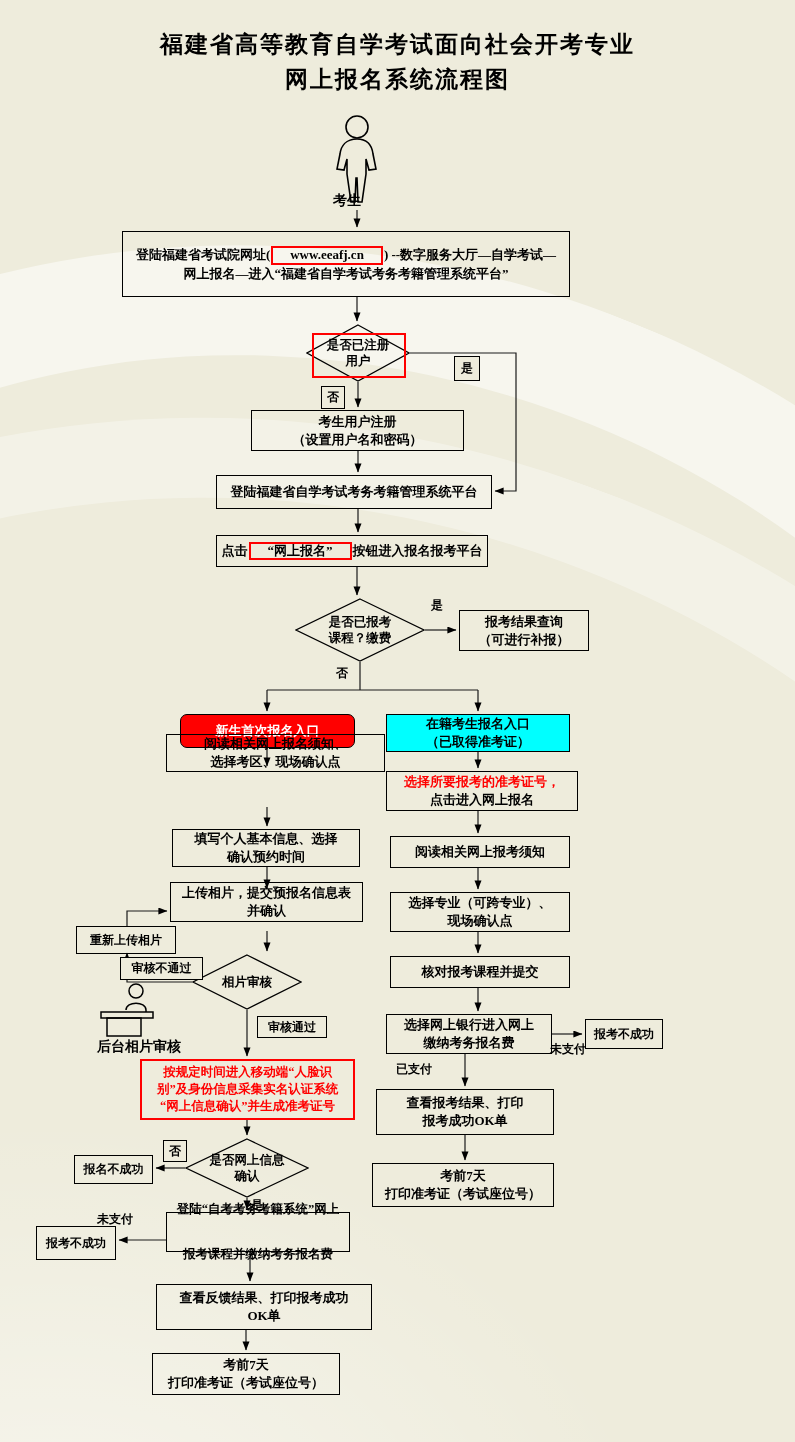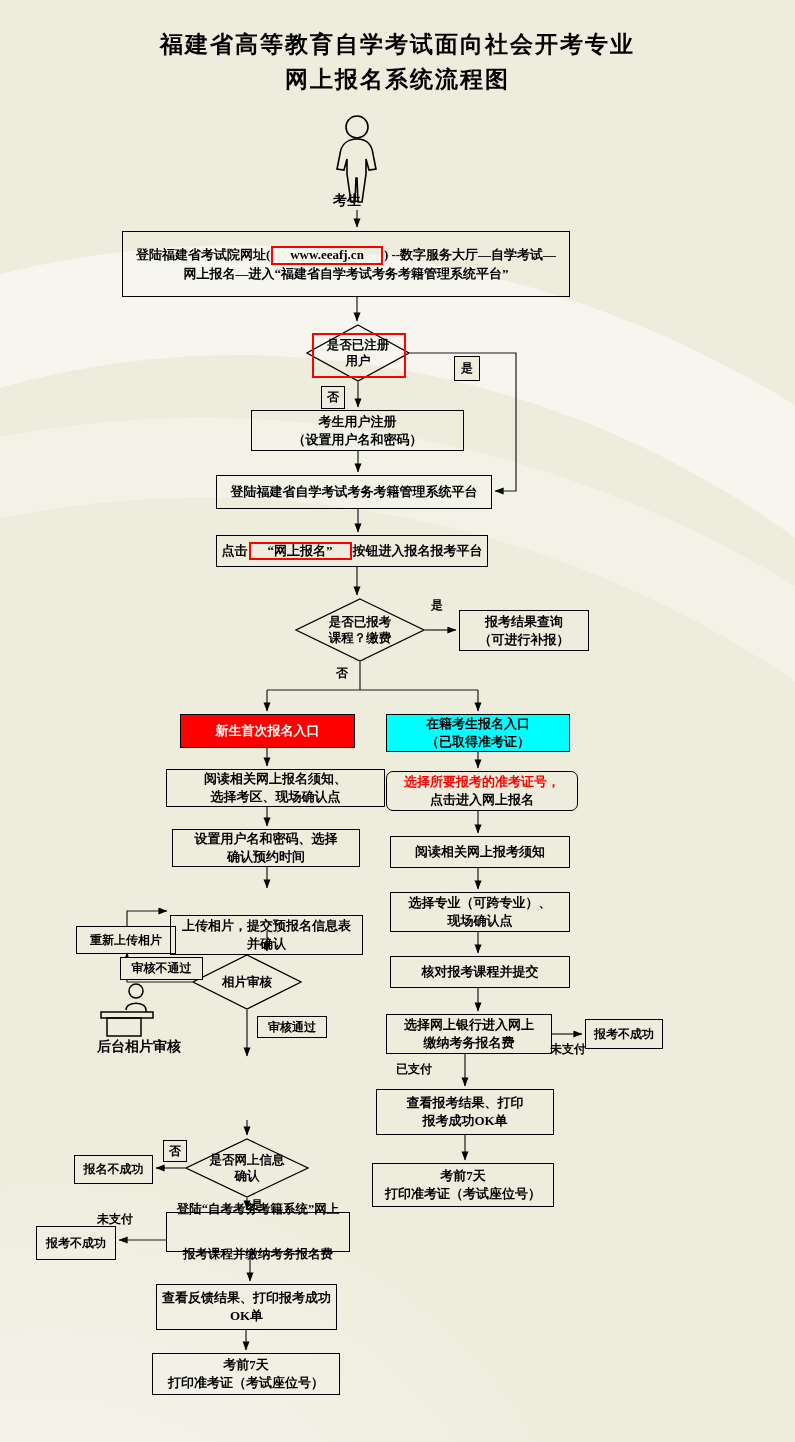--- a/index.html
+++ b/index.html
@@ -152,37 +152,37 @@
     </div>
   </div>
   <div class="elabel" style="left:431px;top:597px;">是</div>
   <div class="elabel" style="left:336px;top:665px;">否</div>
 
   <div class="node" style="left:459px;top:610px;width:130px;height:41px;">
     <div class="tline">报考结果查询</div>
     <div class="tline">（可进行补报）</div>
   </div>
 
-  <div class="node entry-new" style="left:180px;top:714px;width:175px;height:34px;">
+  <div class="node entry-new" style="left:180px;top:714px;width:175px;height:34px;border-radius:7px;">
     <div class="tline">新生首次报名入口</div>
   </div>
   <div class="node entry-existing" style="left:386px;top:714px;width:184px;height:38px;">
     <div class="tline">在籍考生报名入口</div>
     <div class="tline">（已取得准考证）</div>
   </div>
 
-  <div class="node" style="left:166px;top:769px;width:219px;height:38px;">
+  <div class="node" style="left:166px;top:734px;width:219px;height:38px;">
     <div class="tline">阅读相关网上报名须知、</div>
     <div class="tline">选择考区、现场确认点</div>
   </div>
   <div class="node" style="left:172px;top:829px;width:188px;height:38px;">
-    <div class="tline">设置用户名和密码、选择</div>
+    <div class="tline">填写个人基本信息、选择</div>
     <div class="tline">确认预约时间</div>
   </div>
-  <div class="node" style="left:170px;top:915px;width:193px;height:40px;">
+  <div class="node" style="left:170px;top:882px;width:193px;height:40px;">
     <div class="tline">上传相片，提交预报名信息表</div>
     <div class="tline">并确认</div>
   </div>
   <div class="node" style="left:76px;top:926px;width:100px;height:28px;font-size:12px;">
     <div class="tline">重新上传相片</div>
   </div>
   <div class="elabel boxed" style="left:120px;top:957px;width:83px;height:23px;">审核不通过</div>
 
   <div class="diamond" style="left:192px;top:954px;width:110px;height:56px;">
     <svg viewBox="0 0 110 56" preserveAspectRatio="none">
@@ -197,20 +197,25 @@
   <div class="actor" style="left:96px;top:982px;">
     <svg width="64" height="56" viewBox="0 0 64 56">
       <circle cx="40" cy="9" r="7" fill="none" stroke="#000" stroke-width="1.5"></circle>
       <path d="M30 28 C30 19 50 19 50 28 L50 30" fill="none" stroke="#000" stroke-width="1.5"></path>
       <rect x="5" y="30" width="52" height="6" fill="none" stroke="#000" stroke-width="1.5"></rect>
       <rect x="11" y="36" width="34" height="18" fill="none" stroke="#000" stroke-width="1.5"></rect>
     </svg>
   </div>
   <div class="backend-label" style="left:84px;top:1038px;width:110px;text-align:center;">后台相片审核</div>
 
+  <div class="node red-border" style="left:140px;top:1059px;width:215px;height:61px;font-size:12.5px;">
+    <div class="tline">按规定时间进入移动端“人脸识</div>
+    <div class="tline">别”及身份信息采集实名认证系统</div>
+    <div class="tline">“网上信息确认”并生成准考证号</div>
+  </div>
 
   <div class="diamond" style="left:185px;top:1138px;width:124px;height:60px;">
     <svg viewBox="0 0 124 60" preserveAspectRatio="none">
         <polygon points="62,1 123,30 62,59 1,30"></polygon>
       </svg>
     <div class="dtext">
       <div>是否网上信息</div>
       <div>确认</div>
     </div>
   </div>
@@ -223,30 +228,30 @@
 
   <div class="node" style="left:166px;top:1212px;width:184px;height:40px;font-size:12.5px;gap:28px;">
     <div class="tline">登陆“自考考务考籍系统”网上</div>
     <div class="tline">报考课程并缴纳考务报名费</div>
   </div>
   <div class="elabel" style="left:97px;top:1211px;">未支付</div>
   <div class="node" style="left:36px;top:1226px;width:80px;height:34px;font-size:12px;">
     <div class="tline">报考不成功</div>
   </div>
 
-  <div class="node" style="left:156px;top:1284px;width:181px;height:46px;">
+  <div class="node" style="left:156px;top:1284px;width:216px;height:46px;">
     <div class="tline">查看反馈结果、打印报考成功</div>
     <div class="tline">OK单</div>
   </div>
   <div class="node" style="left:152px;top:1353px;width:188px;height:42px;">
     <div class="tline">考前7天</div>
     <div class="tline">打印准考证（考试座位号）</div>
   </div>
 
-  <div class="node" style="left:386px;top:771px;width:192px;height:40px;border-radius:7px;">
+  <div class="node" style="left:386px;top:771px;width:192px;height:40px;">
     <div class="tline red-line">选择所要报考的准考证号，</div>
     <div class="tline">点击进入网上报名</div>
   </div>
   <div class="node" style="left:390px;top:836px;width:180px;height:32px;">
     <div class="tline">阅读相关网上报考须知</div>
   </div>
   <div class="node" style="left:390px;top:892px;width:180px;height:40px;">
     <div class="tline">选择专业（可跨专业）、</div>
     <div class="tline">现场确认点</div>
   </div>

